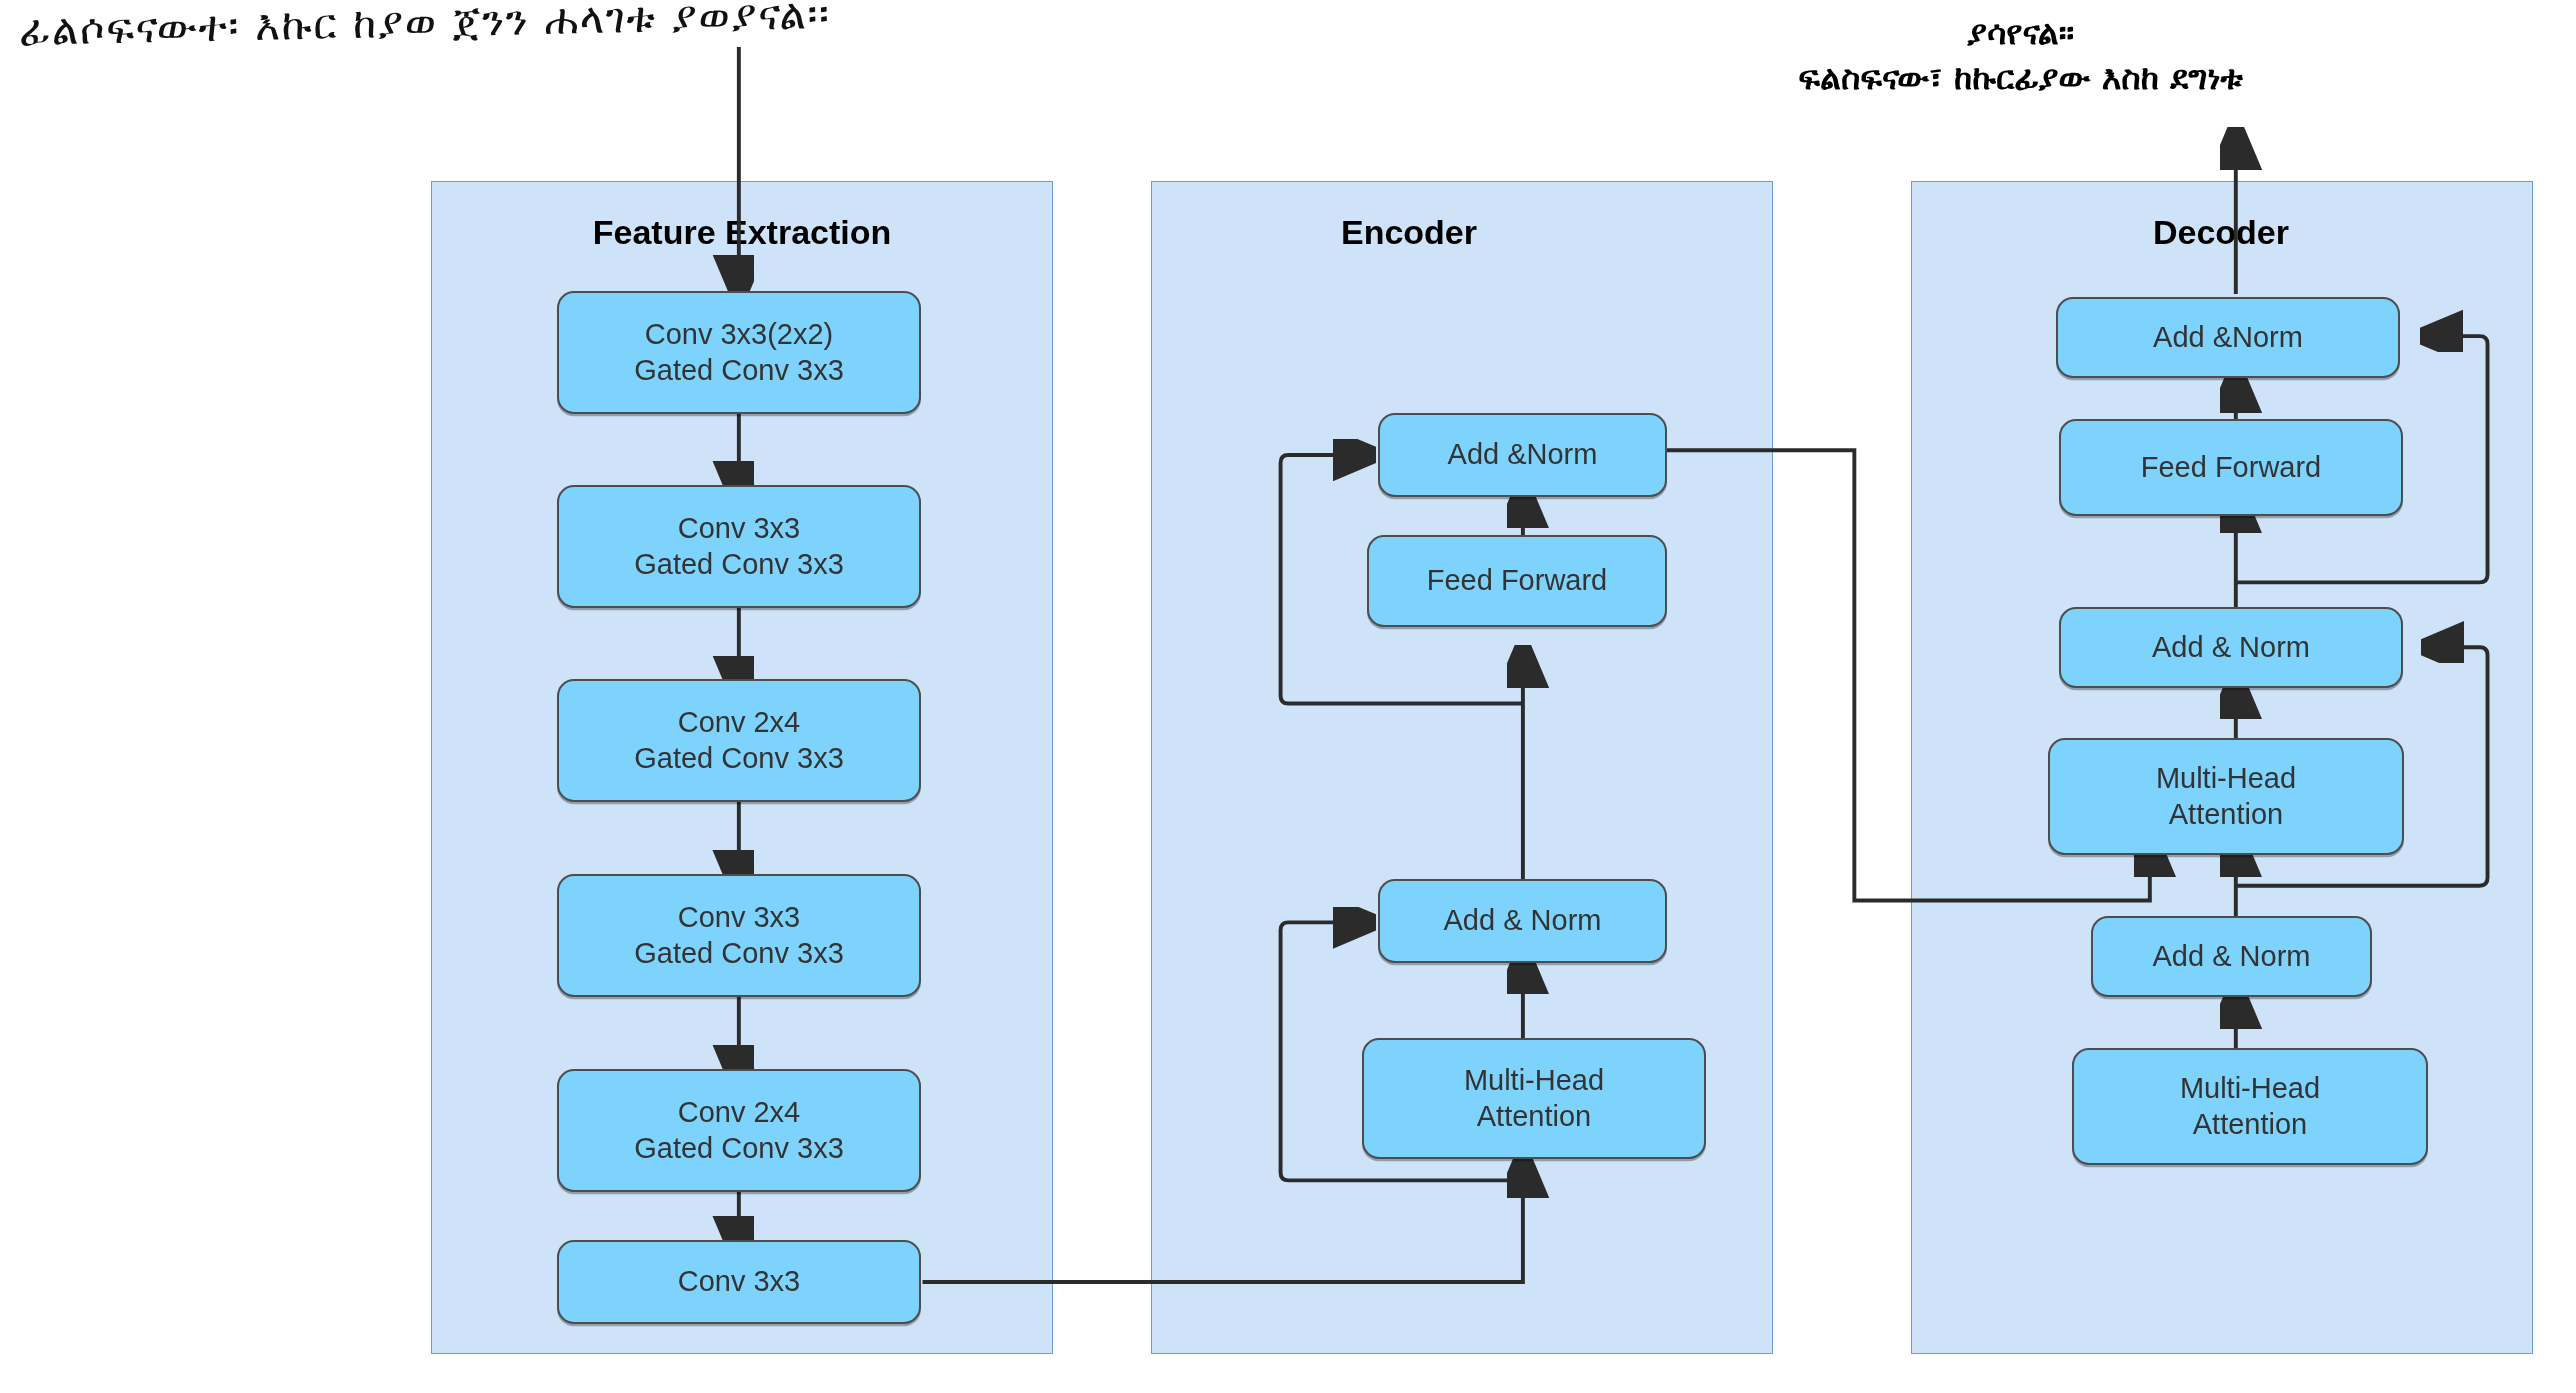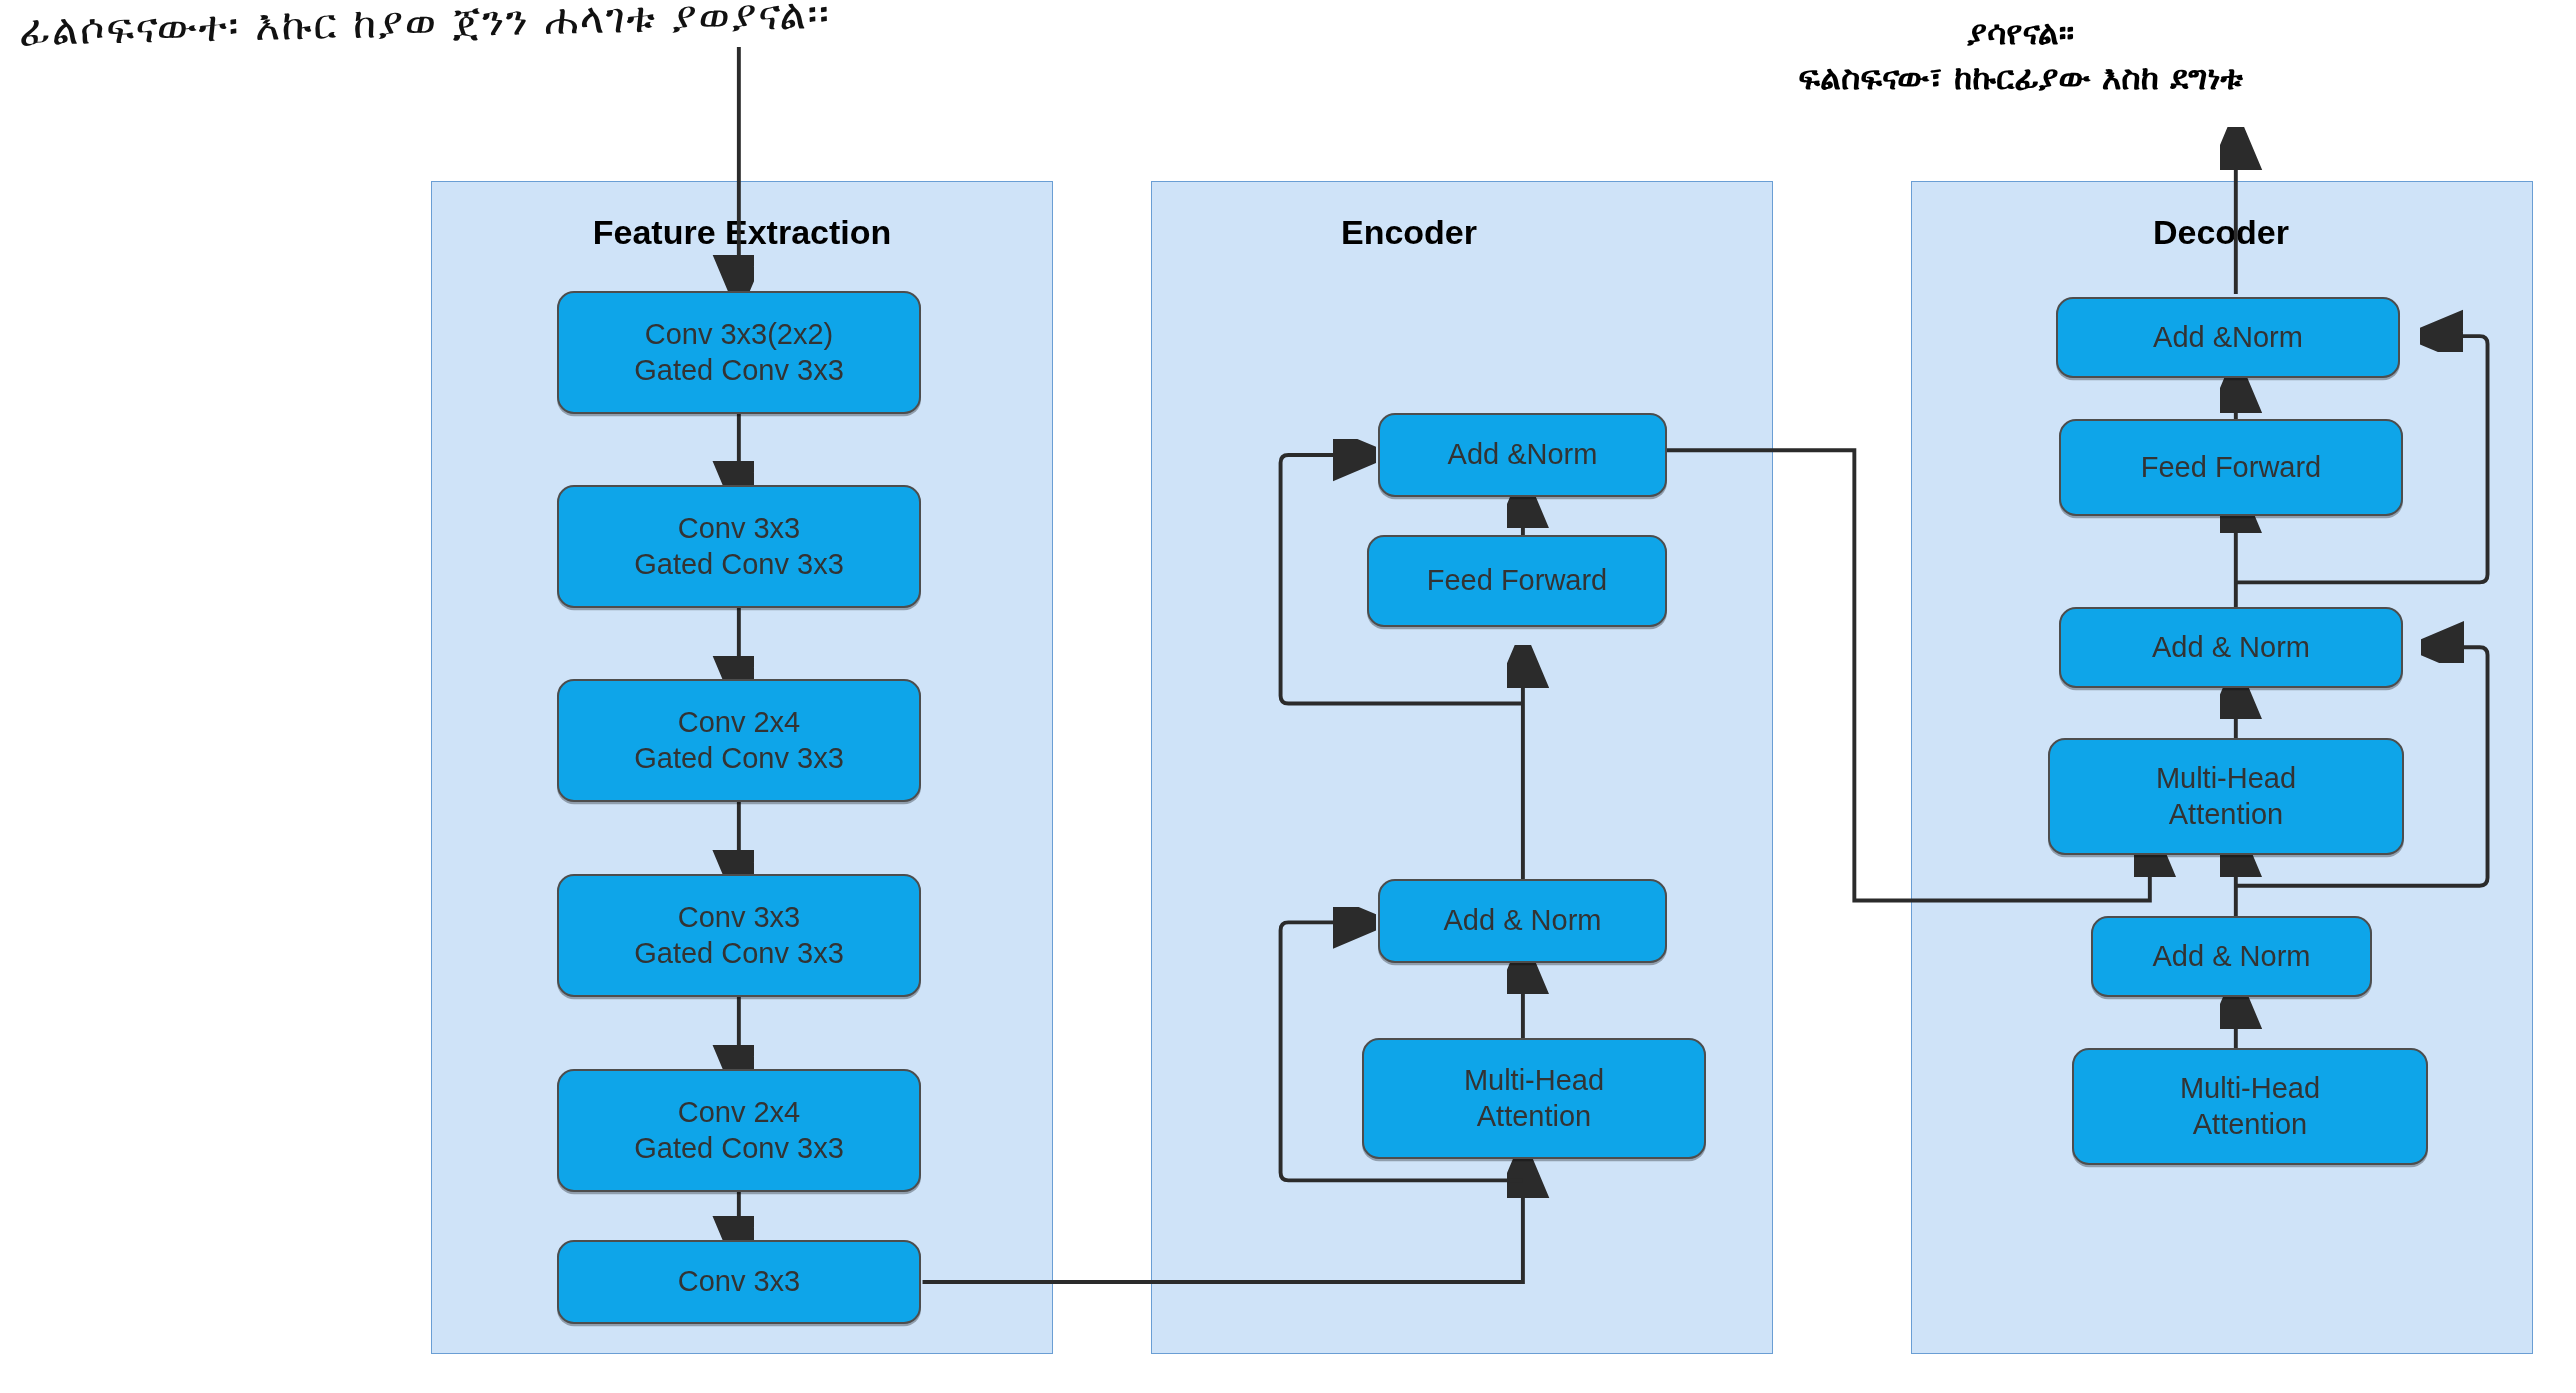--- a/index.html
+++ b/index.html
@@ -41,21 +41,21 @@
     font-size:34px;
     font-weight:700;
     color:#000000;
     white-space:nowrap;
     text-align:center;
   }
 
   
   .node{
     position:absolute;
-    background:#0ea5e9;
+    background:#7dd3fc;
     border:2.3px solid #4d4d4d;
     border-radius:17px;
     box-sizing:border-box;
     display:flex;
     align-items:center;
     justify-content:center;
     text-align:center;
     color:#333333;
     font-size:29px;
     line-height:1.22;

